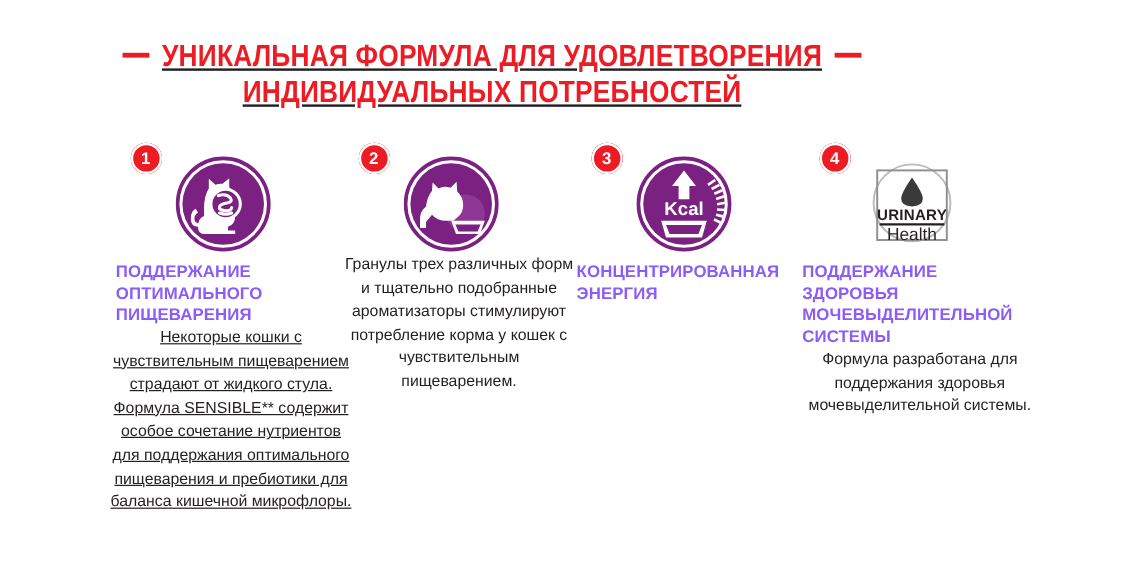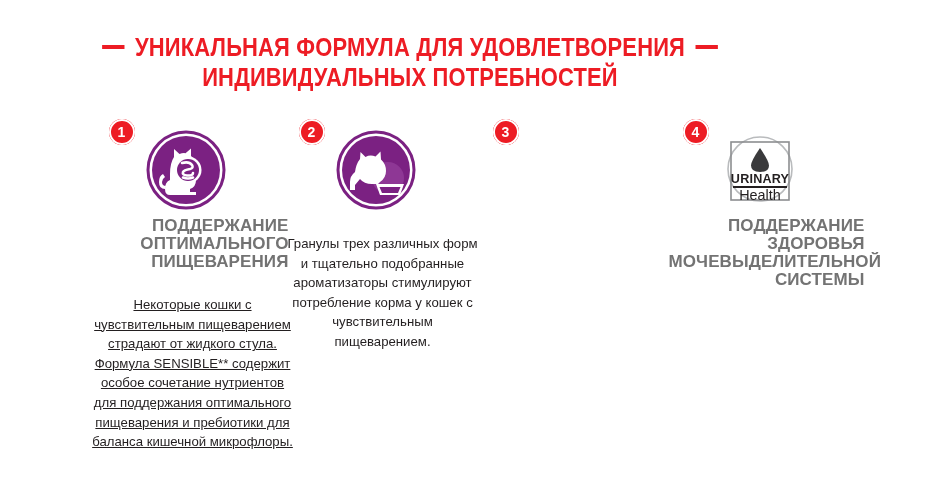--- a/index.html
+++ b/index.html
@@ -16,20 +16,21 @@
     position: relative;
   }
 
   
   .title-block {
     position: absolute;
     left: 0;
     top: 32px;
     width: 820px;
     text-align: center;
+    text-decoration: underline;
   }
   .title-line {
     color: #ED1C24;
     font-family: "Liberation Sans Narrow", "Liberation Sans", sans-serif;
     font-weight: bold;
     font-size: 25.5px;
     letter-spacing: 0.2px;
     line-height: 30px;
     white-space: nowrap;
     transform: scaleX(0.86);
@@ -93,40 +94,40 @@
     position: absolute;
     left: 48px;
     top: 12px;
     width: 80px;
     height: 80px;
   }
   .circle-icon svg { display: block; }
 
   
   .heading {
-    color: #737373;
+    color: #8b5cf6;
     font-family: "Liberation Sans Narrow", "Liberation Sans", sans-serif;
     font-weight: bold;
-    font-size: 17px;
+    font-size: 14px;
     line-height: 18px;
-    text-align: right;
+    text-align: left;
     letter-spacing: 0.1px;
     margin-top: 7px;
     width: 192px;
   }
   .col-4 .heading { width: 196px; }
 
   
   .body-copy {
     color: #231f20;
     font-family: "Liberation Sans", sans-serif;
     font-size: 13.2px;
     line-height: 19.6px;
     text-align: center;
-    margin-top: 24px;
+    margin-top: 0;
     width: 196px;
   }
   .col-1 .body-copy { width: 206px; text-decoration: underline; }
   .col-4 .body-copy { width: 190px; }
 </style>
 </head>
 <body>
 
 <div class="title-block">
   <div class="title-line">
@@ -182,34 +183,59 @@
           <path d="M43.5 57 L64.5 57 L62 63 L46 63 Z" fill="#7B2182"></path>
         </svg>
       </div>
     </div>
     <div class="body-copy">Гранулы трех различных форм и тщательно подобранные ароматизаторы стимулируют потребление корма у кошек с чувствительным пищеварением.</div>
   </div>
 
   <div class="col col-3">
     <div class="icon-area">
       <div class="badge">3</div>
-    </div>
+      <div class="circle-icon">
+        <svg width="80" height="80" viewBox="0 0 80 80">
+          <circle cx="40" cy="40" r="38" fill="none" stroke="#7B2182" stroke-width="3"></circle>
+          <circle cx="40" cy="40" r="34" fill="#7B2182"></circle>
+
+          <g stroke="#ffffff" stroke-width="2.2" stroke-linecap="butt">
+            <line x1="60.0" y1="24.0" x2="66.0" y2="20.0"></line>
+            <line x1="63.0" y1="27.5" x2="69.5" y2="24.0"></line>
+            <line x1="65.3" y1="31.5" x2="72.0" y2="28.6"></line>
+            <line x1="66.8" y1="35.8" x2="73.6" y2="33.6"></line>
+            <line x1="67.6" y1="40.2" x2="74.4" y2="39.0"></line>
+            <line x1="67.6" y1="44.6" x2="74.2" y2="45.0"></line>
+            <line x1="66.7" y1="48.9" x2="73.0" y2="50.5"></line>
+            <line x1="65.0" y1="52.9" x2="70.8" y2="55.6"></line>
+          </g>
+
+          <path d="M40 12 L50 25 L44.5 25 L44.5 36 L35.5 36 L35.5 25 L30 25 Z" fill="#ffffff"></path>
+
+          <path d="M21 54 L59 54 L55 68 L25 68 Z" fill="#ffffff"></path>
+          <path d="M25 57.5 L55 57.5 L52 65 L28 65 Z" fill="#7B2182"></path>
+          <text x="40" y="49.5" fill="#ffffff" font-family="Liberation Sans, sans-serif" font-size="15.5" font-weight="bold" text-anchor="middle">Kcal</text>
+        </svg>
+      </div>
+    </div>
+    <div class="heading">КОНЦЕНТРИРОВАННАЯ ЭНЕРГИЯ</div>
   </div>
 
   <div class="col col-4">
     <div class="icon-area">
       <div class="badge">4</div>
       <div class="circle-icon">
         <svg width="80" height="80" viewBox="0 0 80 80">
           <circle cx="40" cy="39" r="32" fill="#ffffff" stroke="#B9BBBD" stroke-width="1.6"></circle>
           <rect x="11" y="12" width="58" height="58" fill="none" stroke="#8C8E90" stroke-width="1.6"></rect>
 
           <path d="M40 18 Q49 31 49 35.5 Q49 42 40 42 Q31 42 31 35.5 Q31 31 40 18 Z" fill="#3A3A3C"></path>
           <text x="40" y="53" fill="#231f20" font-family="Liberation Sans, sans-serif" font-size="12.6" font-weight="bold" text-anchor="middle" letter-spacing="0.2">URINARY</text>
           <line x1="13" y1="57" x2="67" y2="57" stroke="#231f20" stroke-width="2"></line>
           <text x="40" y="70" fill="#231f20" font-family="Liberation Sans, sans-serif" font-size="14.4" text-anchor="middle">Health</text>
         </svg>
       </div>
     </div>
     <div class="heading">ПОДДЕРЖАНИЕ ЗДОРОВЬЯ МОЧЕВЫДЕЛИТЕЛЬНОЙ СИСТЕМЫ</div>
+    <div class="body-copy">Формула разработана для поддержания здоровья мочевыделительной системы.</div>
   </div>
 
 </div>
 
 </body></html>

